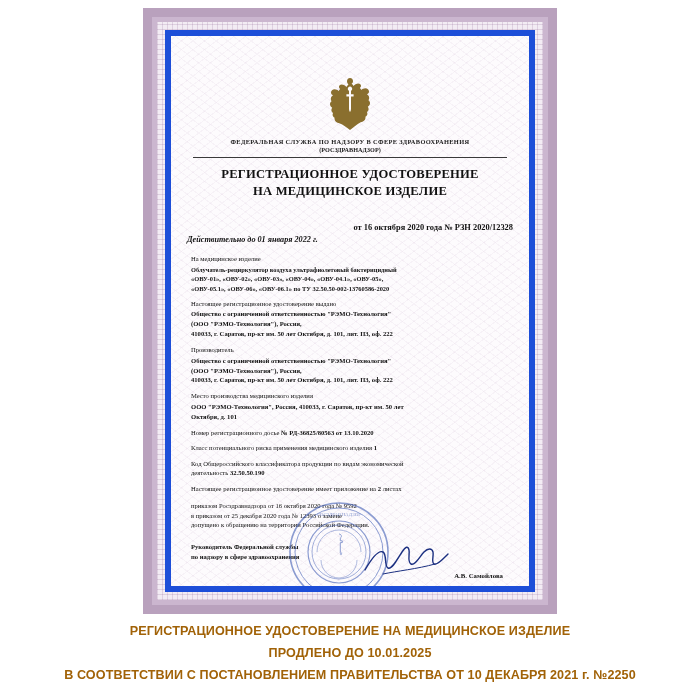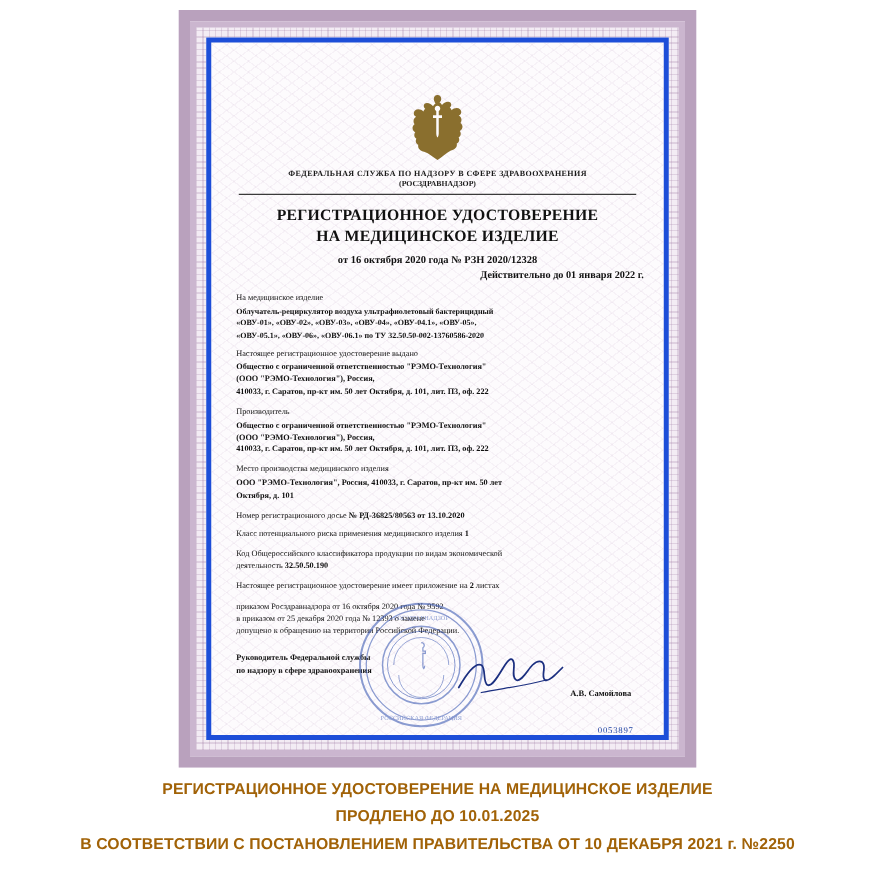--- a/index.html
+++ b/index.html
@@ -48,21 +48,21 @@
     box-sizing: border-box;
     background:
       repeating-linear-gradient(0deg, rgba(150,110,155,0.22) 0 1px, rgba(255,255,255,0) 1px 5px),
       repeating-linear-gradient(90deg, rgba(150,110,155,0.22) 0 1px, rgba(255,255,255,0) 1px 5px),
       #f3ecf4;
   }
   .cert-inner {
     position: absolute;
     left: 22px; top: 22px; right: 22px; bottom: 22px;
     background: #fdfbfd;
-    border: 4px solid #1d4ed8;
+    border: 6px solid #1d4ed8;
     box-sizing: border-box;
     overflow: hidden;
   }
   
   .guilloche {
     position: absolute;
     inset: 0;
     opacity: 0.5;
     background:
       repeating-linear-gradient(37deg, rgba(176,140,180,0.17) 0 1px, rgba(255,255,255,0) 1px 7px),
@@ -113,32 +113,33 @@
   .doc-title {
     margin-top: 9px;
     text-align: center;
     font-size: 12.6px;
     font-weight: 700;
     letter-spacing: 0.2px;
     color: #111;
     line-height: 1.25;
   }
   .doc-date-row {
-    margin-top: 6px;
-    text-align: center;
+    margin-top: 24px;
+    text-align: right;
     font-size: 8.4px;
     font-weight: 700;
     color: #111;
   }
   .doc-valid {
     margin-top: 3px;
-    text-align: right;
+    text-align: left;
     font-size: 8.2px;
     font-weight: 700;
     color: #111;
+    font-style: italic;
   }
 
   
   .body {
     margin-top: 10px;
     padding-left: 4px;
     padding-right: 4px;
   }
   .lbl {
     font-size: 6.6px;

